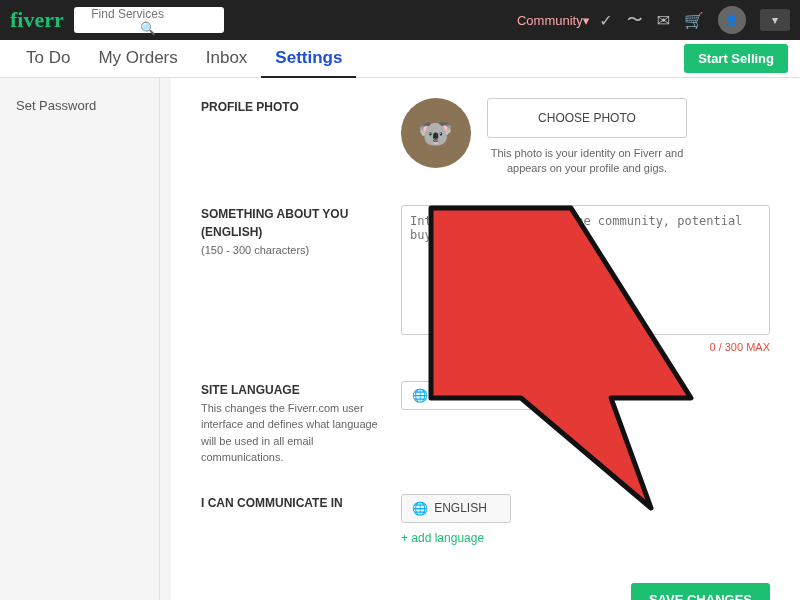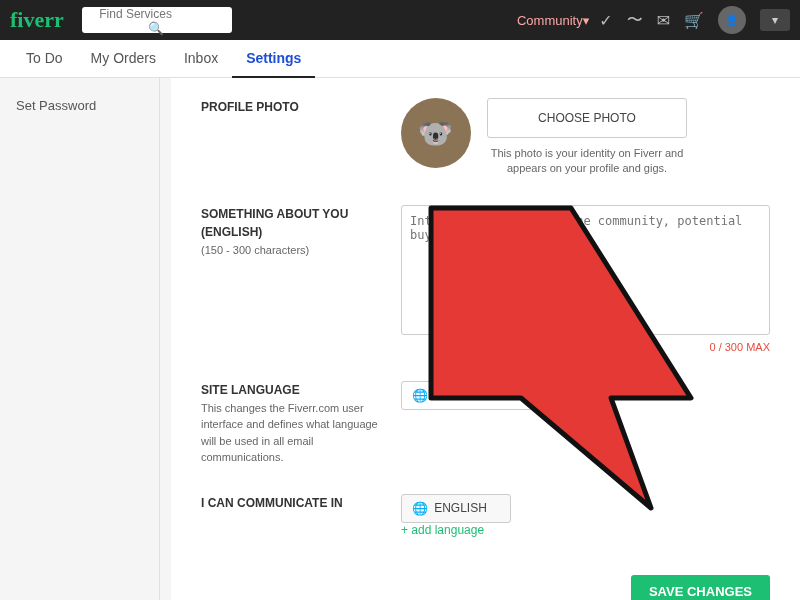--- a/index.html
+++ b/index.html
@@ -5,21 +5,20 @@
     * { margin: 0; padding: 0; box-sizing: border-box; }
     body { font-family: Arial, sans-serif; font-size: 13px; background: #f5f5f5; width: 800px; height: 600px; overflow: hidden; }
 
     
     .top-nav {
       background: #222; height: 40px; display: flex; align-items: center;
       padding: 0 10px; gap: 10px;
     }
     .fiverr-logo {
       color: #1dbf73; font-size: 22px; font-weight: bold; font-family: serif;
-      margin-right: 8px;
     }
     .search-box {
       display: flex; align-items: center; background: #fff; border-radius: 3px;
       padding: 0 8px; height: 26px; width: 150px; flex-direction: column;
     }
     .search-box input {
       border: none; outline: none; font-size: 12px; width: 115px; background: transparent;
     }
     .search-icon { color: #888; font-size: 13px; }
     .nav-spacer { flex: 1; }
@@ -31,21 +30,21 @@
     .avatar { width: 28px; height: 28px; border-radius: 50%; background: #666; overflow: hidden; display: flex; align-items: center; justify-content: center; color: #ccc; font-size: 11px; }
     .nav-dark-btn { background: #444; color: #ccc; padding: 4px 12px; border-radius: 3px; font-size: 12px; cursor: pointer; }
 
     
     .sub-nav {
       background: #fff; border-bottom: 1px solid #e0e0e0; height: 38px;
       display: flex; align-items: center; padding: 0 12px; gap: 0;
     }
     .sub-nav-item {
       padding: 0 14px; height: 38px; display: flex; align-items: center;
-      color: #555; cursor: pointer; font-size: 14px; border-bottom: 2px solid transparent;
+      color: #555; cursor: pointer; font-size: 17px; border-bottom: 2px solid transparent;
     }
     .sub-nav-item.active { border-bottom: 2px solid #222; color: #1d4ed8; font-weight: bold; }
     .start-selling-btn {
       margin-left: auto; background: #1dbf73; color: #fff; border: none;
       padding: 7px 14px; border-radius: 3px; cursor: pointer; font-size: 13px; font-weight: bold;
     }
 
     
     .main-layout { display: flex; height: calc(600px - 78px); gap: 11px; }
 
@@ -97,21 +96,21 @@
       background: #fff; font-size: 12px; color: #444;
     }
     .globe-icon { font-size: 13px; color: #666; }
 
     
     .communicate-lang {
       display: flex; align-items: center; gap: 6px; border: 1px solid #ccc;
       border-radius: 3px; padding: 6px 10px; width: 110px; cursor: pointer;
       background: #f8f8f8; font-size: 12px; color: #444;
     }
-    .add-language { color: #1dbf73; font-size: 12px; cursor: pointer; display: block; }
+    .add-language { color: #1dbf73; font-size: 12px; cursor: pointer; margin-top: 8px; display: block; }
 
     
     .save-btn {
       background: #1dbf73; color: #fff; border: none; padding: 9px 18px;
       border-radius: 3px; font-size: 13px; font-weight: bold; cursor: pointer;
       text-transform: uppercase; float: right; margin-top: 10px;
     }
 
     
     .arrow-overlay {
@@ -163,20 +162,21 @@
   </div>
   <div class="sub-nav-item">
     <span>My Orders</span>
   </div>
   <div class="sub-nav-item">
     <span>Inbox</span>
   </div>
   <div class="sub-nav-item active">
     <span>Settings</span>
   </div>
+  <button class="start-selling-btn">Start Selling</button>
 </div>
 
 <div class="main-layout">
 
   <div class="sidebar">
     <div class="sidebar-item">
       <span>Set Password</span>
     </div>
   </div>
 

